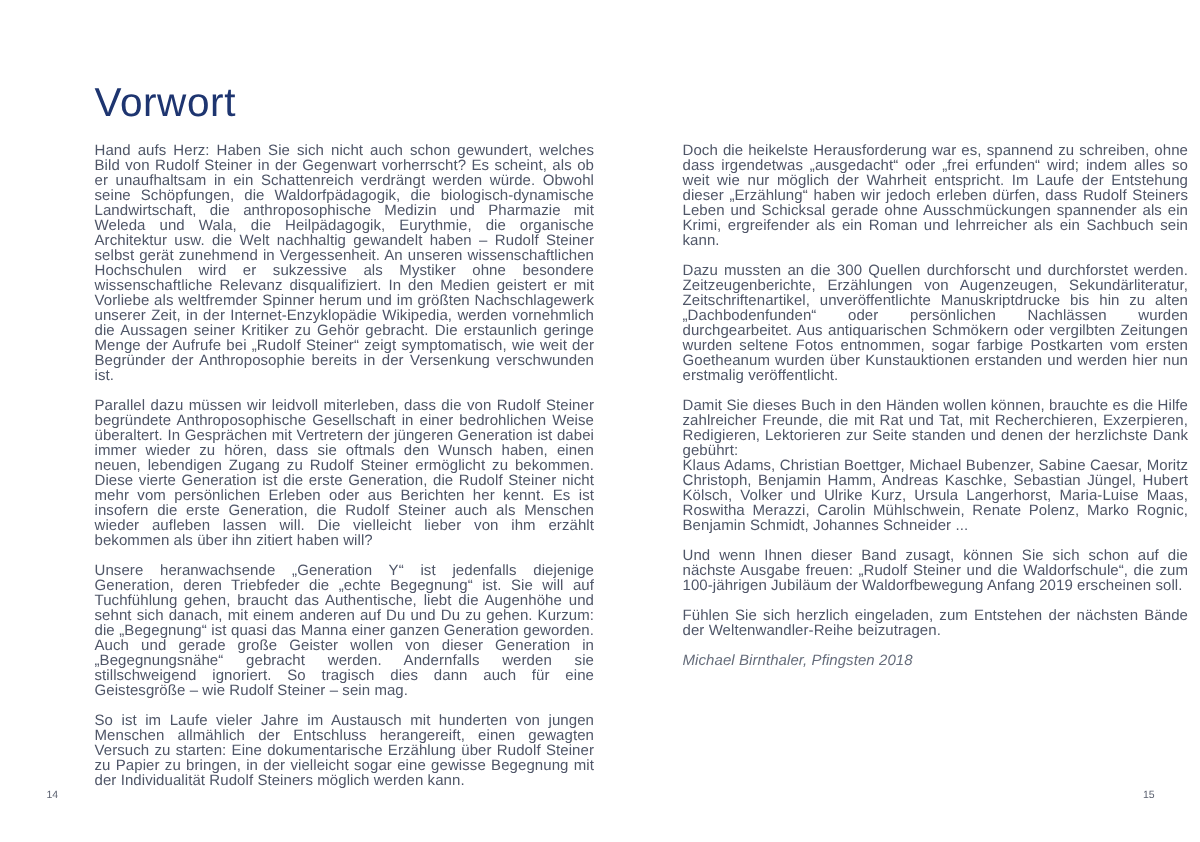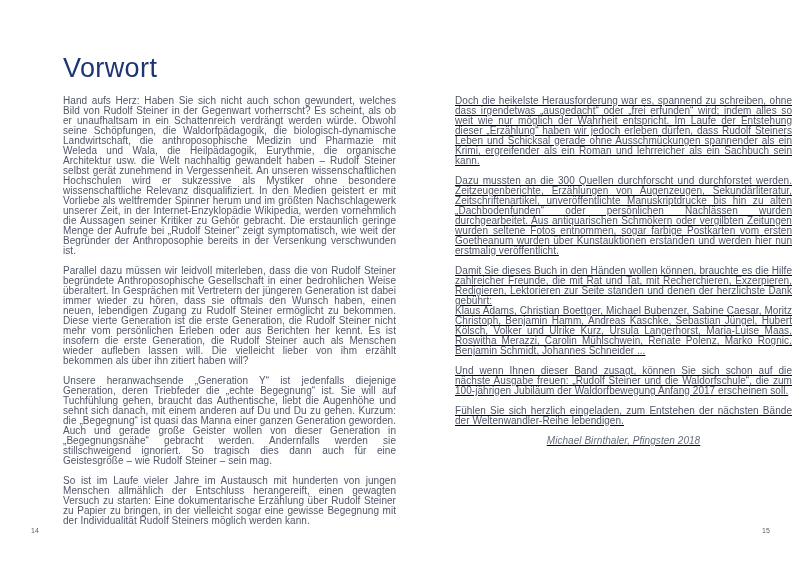--- a/index.html
+++ b/index.html
@@ -9,41 +9,41 @@
     font-family: "Liberation Sans", "DejaVu Sans", sans-serif;
     overflow: hidden;
   }
   .spread {
     position: relative;
     width: 701px; height: 561px;
     background: #ffffff;
   }
   .page-col { position: absolute; }
   .left-col  { left: 63px;  top: 55px; width: 333px; }
-  .right-col { left: 455px; top: 96px; width: 337px; text-decoration: underline; }
+  .right-col { left: 455px; top: 96px; width: 337px; }
   h1.chapter-title {
     margin: 0 0 14px 0;
     font-size: 27px;
     font-weight: 400;
     letter-spacing: 0.4px;
     color: #1e3570;
     line-height: 1;
   }
   p.body-text {
     margin: 0 0 10px 0;
     font-size: 10px;
     line-height: 10px;
     text-align: justify;
     color: #4f5668;
     letter-spacing: 0.05px;
   }
   p.no-gap-after { margin-bottom: 0; }
   p.signature {
     font-style: italic;
-    text-align: center;
+    text-align: left;
     color: #666d7b;
     margin-top: 10px;
   }
   .page-number {
     position: absolute;
     font-size: 7px;
     color: #595f6e;
   }
   .page-number.left  { left: 31px;  top: 527px; }
   .page-number.right { left: 762px; top: 527px; }
@@ -59,21 +59,21 @@
     <p class="body-text">Parallel dazu müssen wir leidvoll miterleben, dass die von Rudolf Steiner begründete Anthroposophische Gesellschaft in einer bedrohlichen Weise überaltert. In Gesprächen mit Vertretern der jüngeren Generation ist dabei immer wieder zu hören, dass sie oftmals den Wunsch haben, einen neuen, lebendigen Zugang zu Rudolf Steiner ermöglicht zu bekommen. Diese vierte Generation ist die erste Generation, die Rudolf Steiner nicht mehr vom persönlichen Erleben oder aus Berichten her kennt. Es ist insofern die erste Generation, die Rudolf Steiner auch als Menschen wieder aufleben lassen will. Die vielleicht lieber von ihm erzählt bekommen als über ihn zitiert haben will?</p>
     <p class="body-text">Unsere heranwachsende „Generation Y“ ist jedenfalls diejenige Generation, deren Triebfeder die „echte Begegnung“ ist. Sie will auf Tuchfühlung gehen, braucht das Authentische, liebt die Augenhöhe und sehnt sich danach, mit einem anderen auf Du und Du zu gehen. Kurzum: die „Begegnung“ ist quasi das Manna einer ganzen Generation geworden. Auch und gerade große Geister wollen von dieser Generation in „Begegnungsnähe“ gebracht werden. Andernfalls werden sie stillschweigend ignoriert. So tragisch dies dann auch für eine Geistesgröße – wie Rudolf Steiner – sein mag.</p>
     <p class="body-text">So ist im Laufe vieler Jahre im Austausch mit hunderten von jungen Menschen allmählich der Entschluss herangereift, einen gewagten Versuch zu starten: Eine dokumentarische Erzählung über Rudolf Steiner zu Papier zu bringen, in der vielleicht sogar eine gewisse Begegnung mit der Individualität Rudolf Steiners möglich werden kann.</p>
   </div>
 
   <div class="page-col right-col">
     <p class="body-text">Doch die heikelste Herausforderung war es, spannend zu schreiben, ohne dass irgendetwas „ausgedacht“ oder „frei erfunden“ wird; indem alles so weit wie nur möglich der Wahrheit entspricht. Im Laufe der Entstehung dieser „Erzählung“ haben wir jedoch erleben dürfen, dass Rudolf Steiners Leben und Schicksal gerade ohne Ausschmückungen spannender als ein Krimi, ergreifender als ein Roman und lehrreicher als ein Sachbuch sein kann.</p>
     <p class="body-text">Dazu mussten an die 300 Quellen durchforscht und durchforstet werden. Zeitzeugenberichte, Erzählungen von Augenzeugen, Sekundärliteratur, Zeitschriftenartikel, unveröffentlichte Manuskriptdrucke bis hin zu alten „Dachbodenfunden“ oder persönlichen Nachlässen wurden durchgearbeitet. Aus antiquarischen Schmökern oder vergilbten Zeitungen wurden seltene Fotos entnommen, sogar farbige Postkarten vom ersten Goetheanum wurden über Kunstauktionen erstanden und werden hier nun erstmalig veröffentlicht.</p>
     <p class="body-text no-gap-after">Damit Sie dieses Buch in den Händen wollen können, brauchte es die Hilfe zahlreicher Freunde, die mit Rat und Tat, mit Recherchieren, Exzerpieren, Redigieren, Lektorieren zur Seite standen und denen der herzlichste Dank gebührt:</p>
     <p class="body-text">Klaus Adams, Christian Boettger, Michael Bubenzer, Sabine Caesar, Moritz Christoph, Benjamin Hamm, Andreas Kaschke, Sebastian Jüngel, Hubert Kölsch, Volker und Ulrike Kurz, Ursula Langerhorst, Maria-Luise Maas, Roswitha Merazzi, Carolin Mühlschwein, Renate Polenz, Marko Rognic, Benjamin Schmidt, Johannes Schneider ...</p>
-    <p class="body-text">Und wenn Ihnen dieser Band zusagt, können Sie sich schon auf die nächste Ausgabe freuen: „Rudolf Steiner und die Waldorfschule“, die zum 100-jährigen Jubiläum der Waldorfbewegung Anfang 2017 erscheinen soll.</p>
-    <p class="body-text">Fühlen Sie sich herzlich eingeladen, zum Entstehen der nächsten Bände der Weltenwandler-Reihe lebendigen.</p>
+    <p class="body-text">Und wenn Ihnen dieser Band zusagt, können Sie sich schon auf die nächste Ausgabe freuen: „Rudolf Steiner und die Waldorfschule“, die zum 100-jährigen Jubiläum der Waldorfbewegung Anfang 2019 erscheinen soll.</p>
+    <p class="body-text">Fühlen Sie sich herzlich eingeladen, zum Entstehen der nächsten Bände der Weltenwandler-Reihe beizutragen.</p>
     <p class="body-text signature">Michael Birnthaler, Pfingsten 2018</p>
   </div>
 
   <div class="page-number left">14</div>
   <div class="page-number right">15</div>
 
 </div>
 
 </body></html>

